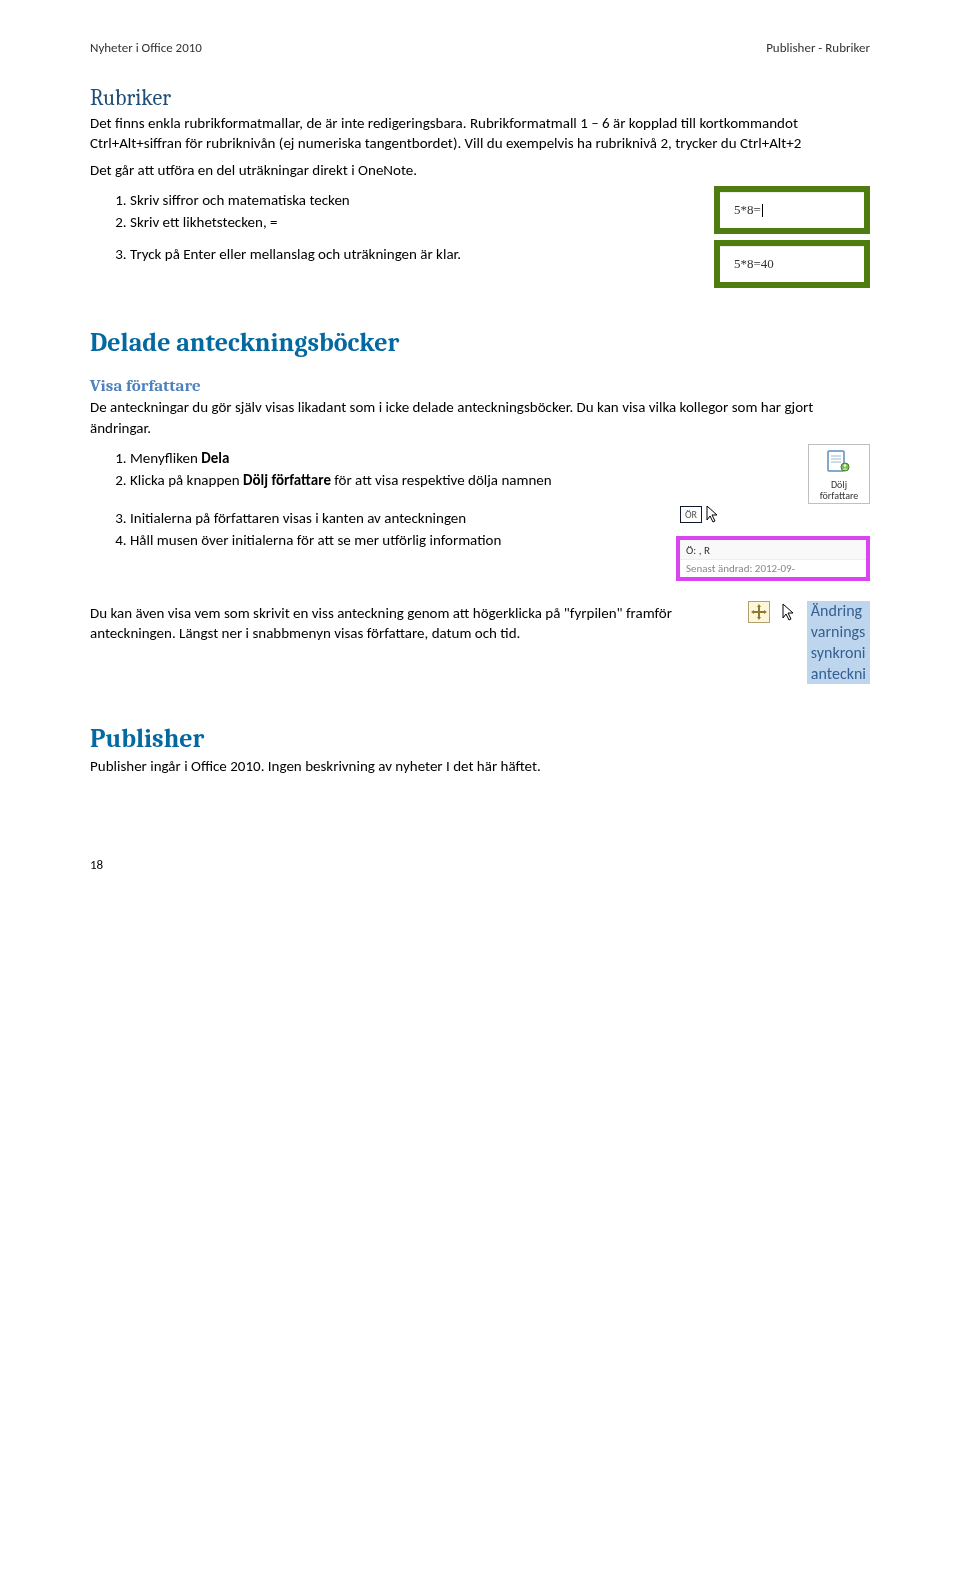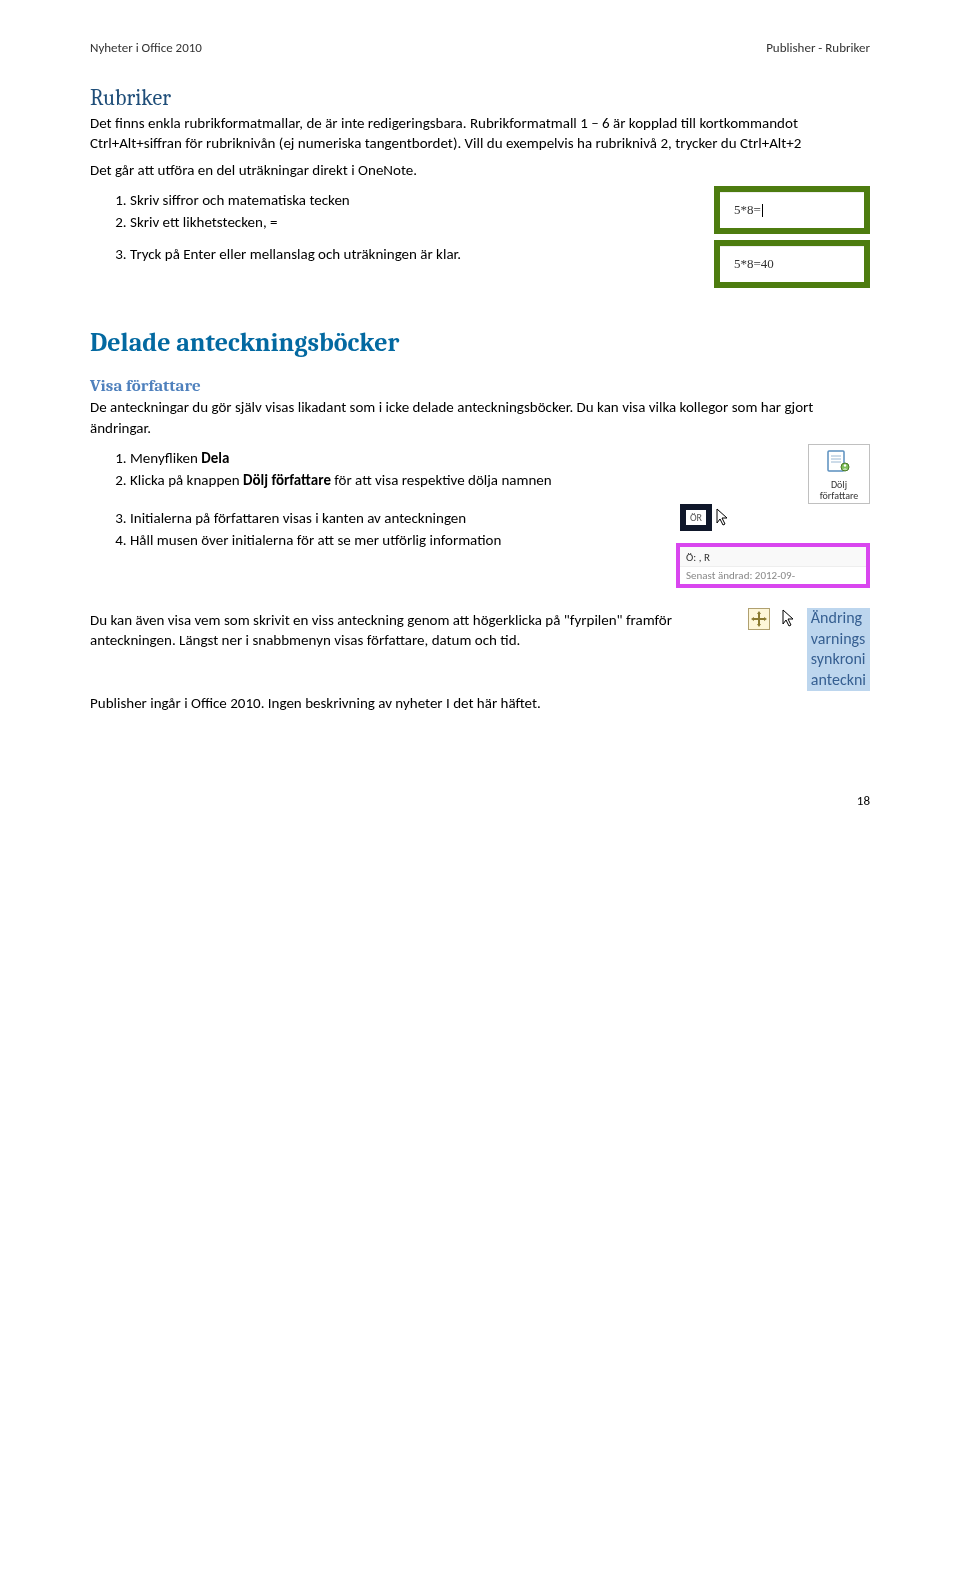--- a/index.html
+++ b/index.html
@@ -125,34 +125,34 @@
     display: inline-block;
     width: 20px;
     height: 20px;
     border: 1px solid #b0a070;
     background: #fdf6d8;
     position: relative;
     margin-right: 8px;
     vertical-align: top;
   }
   .footer {
-    text-align: right;
+    text-align: left;
     margin-top: 80px;
     font-size: 13px;
   }
   .float-right-col {
     display: flex;
     flex-direction: column;
     gap: 12px;
     align-items: flex-start;
   }
   .or-tag {
     display:inline-block;
     background:#fff;
-    border:6px solid #0f172a;
+    border:1px solid #0f172a;
     font-size:10px;
     padding:1px 4px;
     color:#555;
     margin-left:4px;
   }
   .pointer-svg { vertical-align: middle; }
 </style>
 </head>
 <body>
 
@@ -261,16 +261,17 @@
       </svg>
       <span class="highlight-box">
         <span class="highlight">Ändring</span>
         <span class="highlight">varnings</span>
         <span class="highlight">synkroni</span>
         <span class="highlight">anteckni</span>
       </span>
     </div>
   </div>
 
+  <h1 class="big-section">Publisher</h1>
   <p>Publisher ingår i Office 2010. Ingen beskrivning av nyheter I det här häftet.</p>
 
   <div class="footer">18</div>
 </div>
 
 </body></html>

